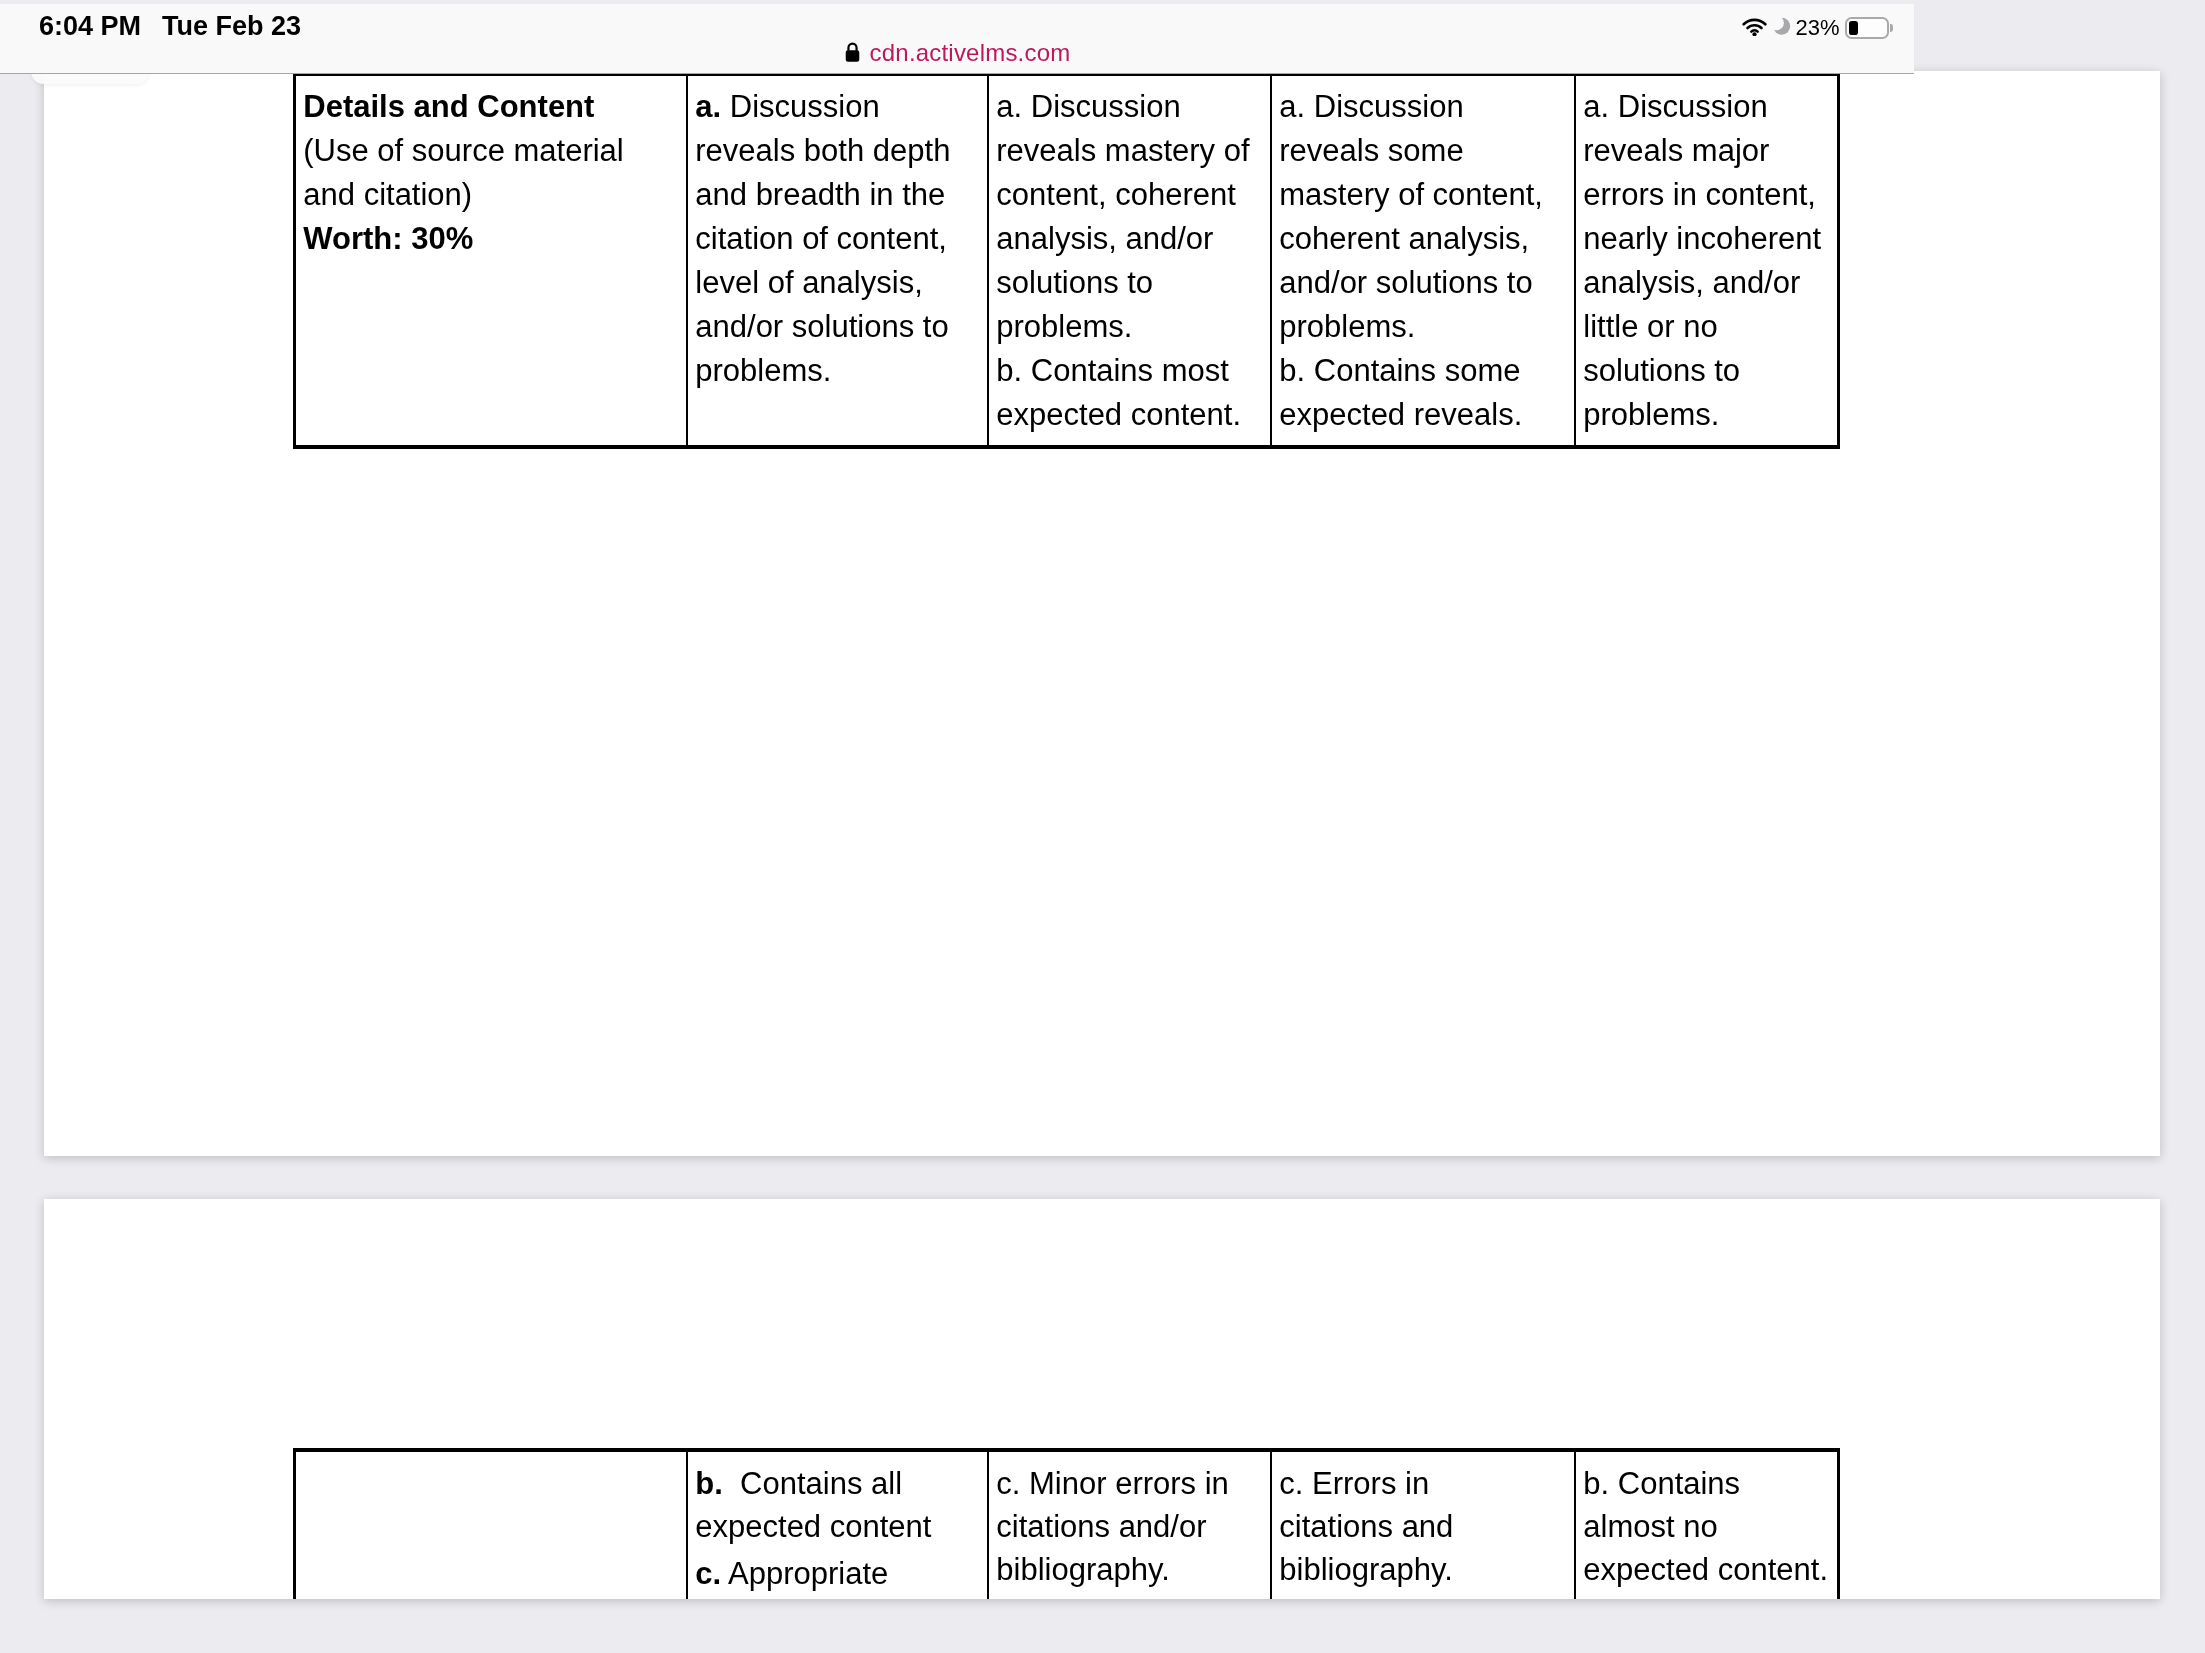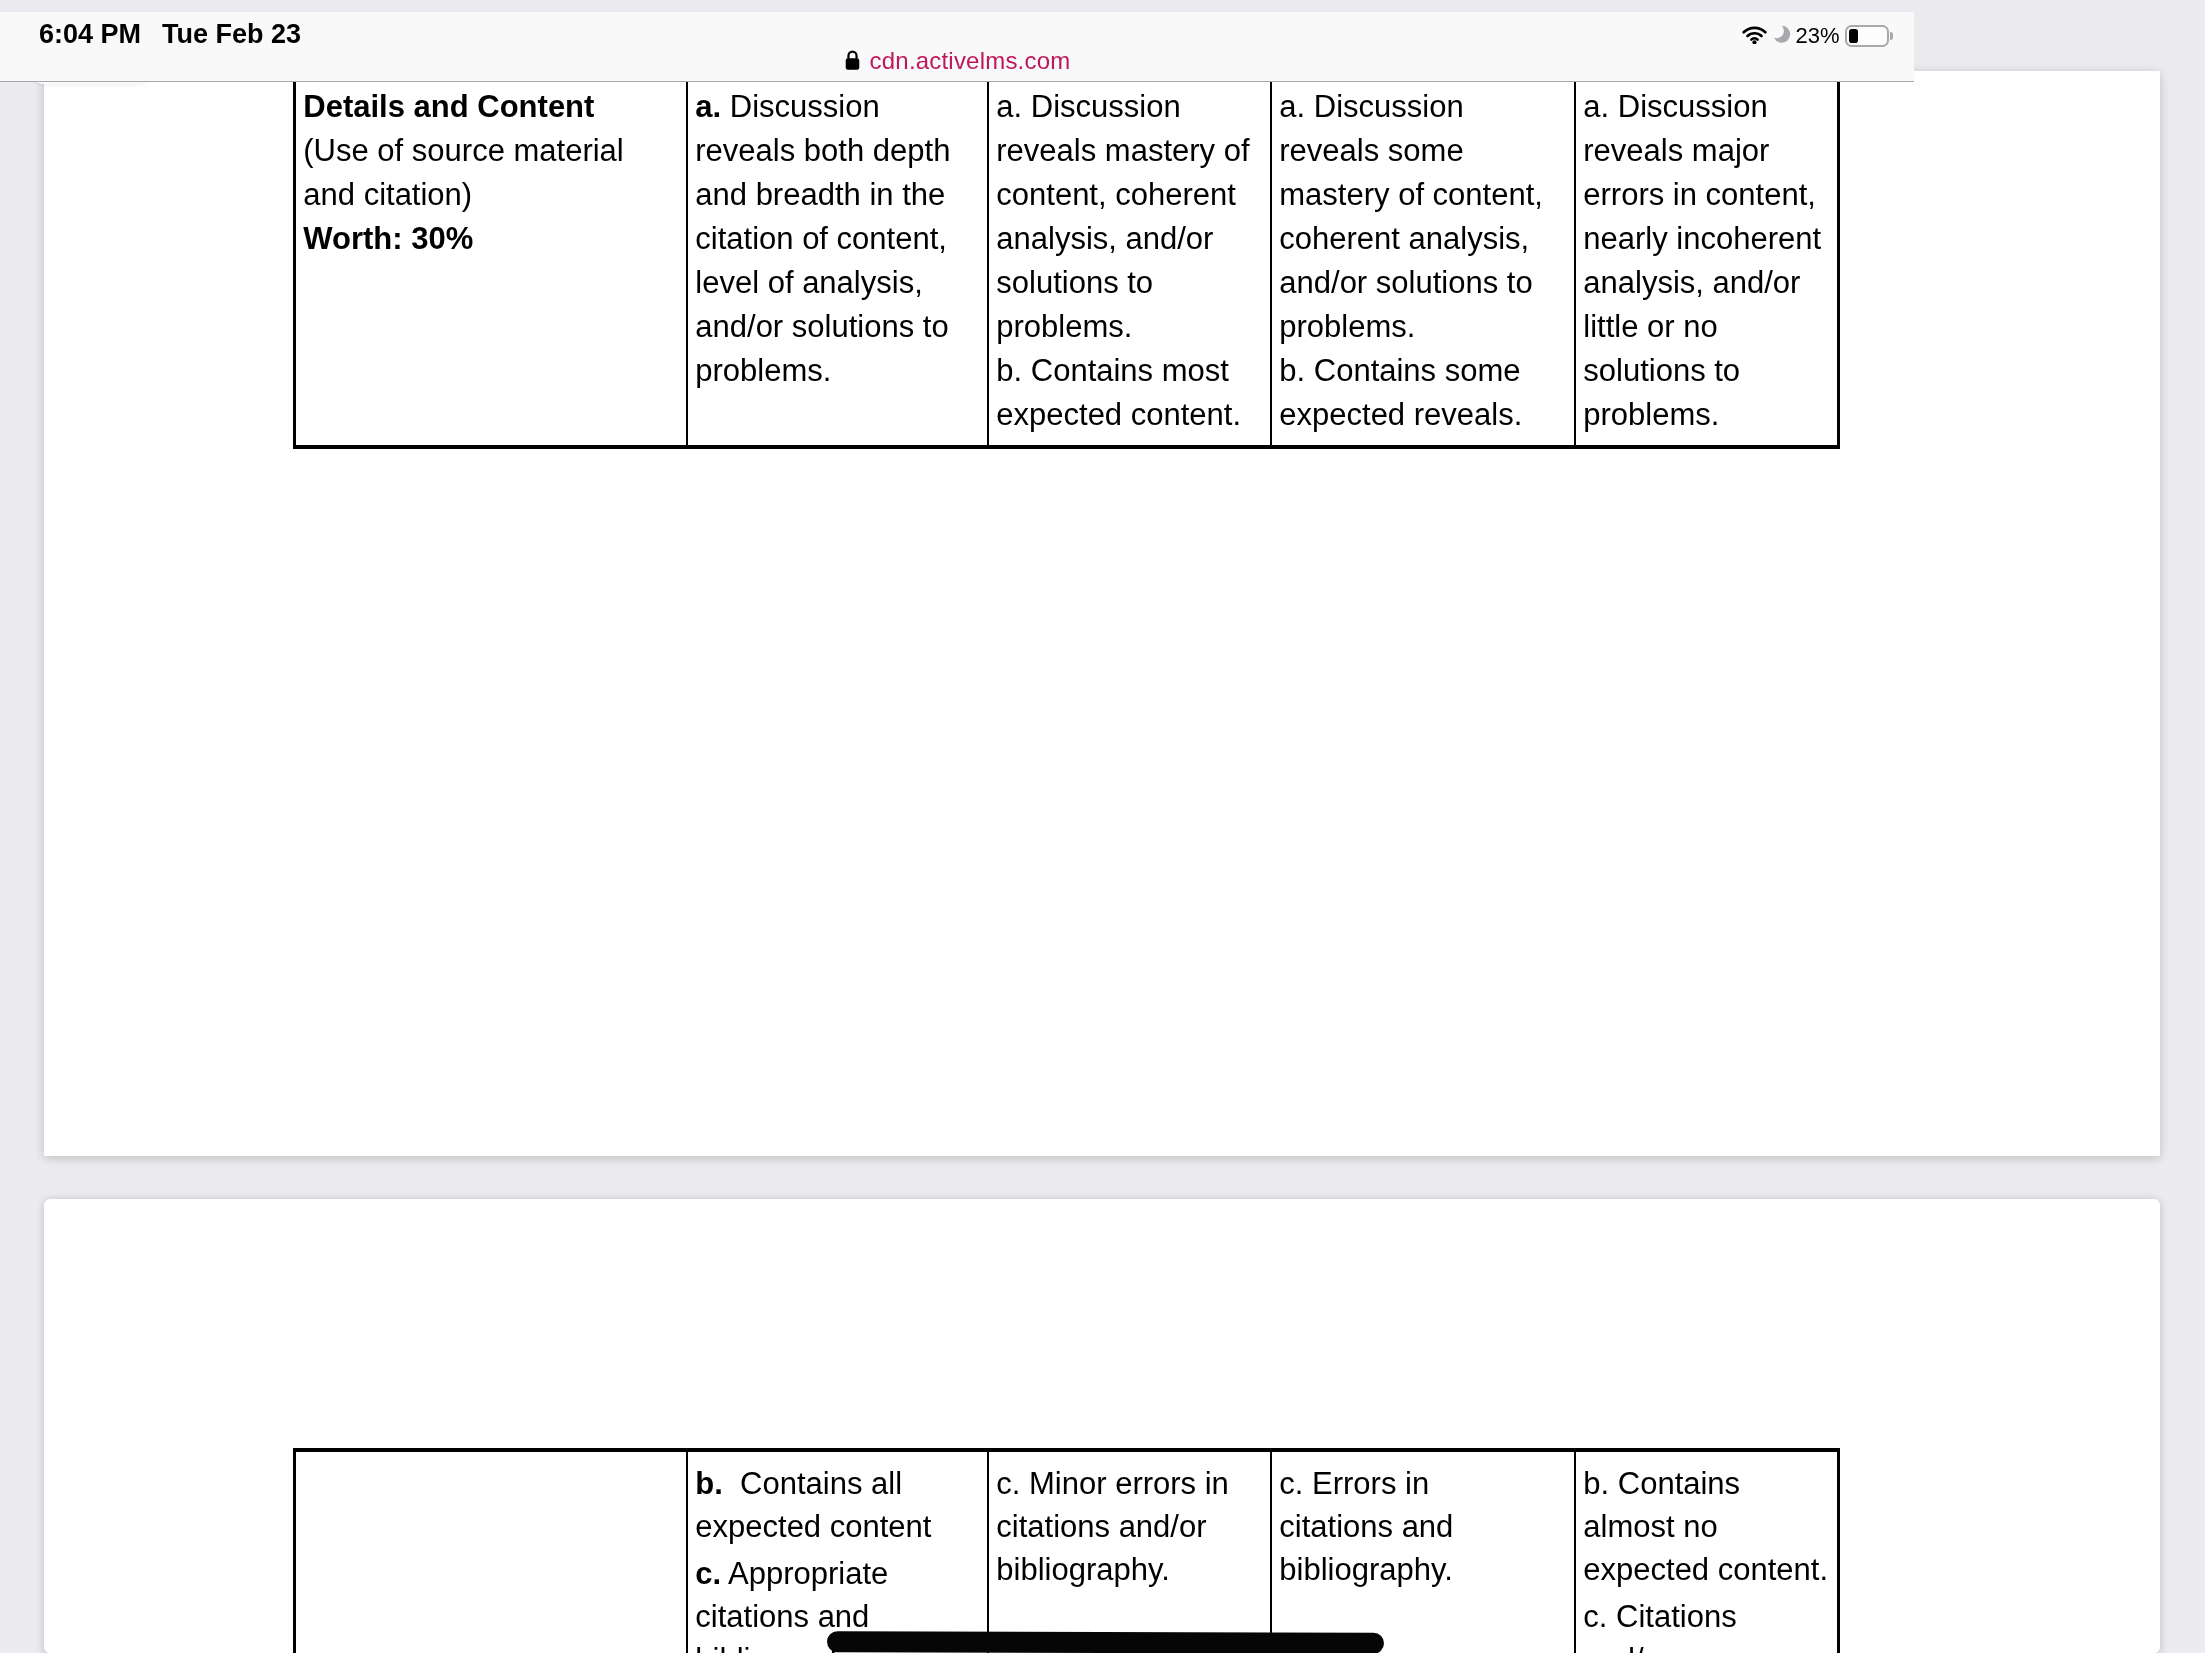--- a/index.html
+++ b/index.html
@@ -4,21 +4,21 @@
 <style>
   html,body{margin:0;padding:0;}
   body{
     width:2205px;height:1653px;position:relative;overflow:hidden;
     background:#ececf0;
     font-family:"Liberation Sans", sans-serif;
     -webkit-font-smoothing:antialiased;
   }
   
   .toolbar{
-    position:absolute;left:0;top:12px;width:1914px;height:69px;
+    position:absolute;left:0;top:4px;width:1914px;height:69px;
     background:#f9f9f9;border-bottom:1.6px solid #a6a6aa;z-index:20;
   }
   .status-left{
     position:absolute;left:39px;top:6.5px;height:32px;
     display:flex;align-items:center;gap:21px;
     font-size:27px;font-weight:600;color:#000;
   }
   .status-right{
     position:absolute;right:21px;top:9.7px;height:29px;
     display:flex;align-items:center;gap:5px;
@@ -36,21 +36,21 @@
     display:flex;align-items:center;justify-content:center;gap:9px;
   }
   .address-domain{font-size:24px;color:#be185d;letter-spacing:0.2px;}
   
   .pdf-area{position:absolute;left:0;top:71px;width:2205px;height:1582px;background:#ececf0;}
   .page{
     position:absolute;left:44px;width:2116px;background:#fff;
     box-shadow:0 1.6px 9.7px rgba(0,0,0,0.20);
   }
   .page1{top:0;height:1085px;}
-  .page2{top:1128px;height:454px;overflow:hidden;border-radius:6px;}
+  .page2{top:1128px;height:400px;overflow:hidden;}
   .page-indicator{
     position:absolute;left:31px;top:31.5px;height:52px;line-height:52px;
     padding:0 25px;border-radius:13px;
     background:rgba(251,251,252,0.93);
     box-shadow:0 0.8px 4.8px rgba(0,0,0,0.07);
     color:#9b9ba1;font-size:27px;font-weight:500;z-index:6;
   }
   
   .rubric{
     position:absolute;box-sizing:border-box;width:1547px;

